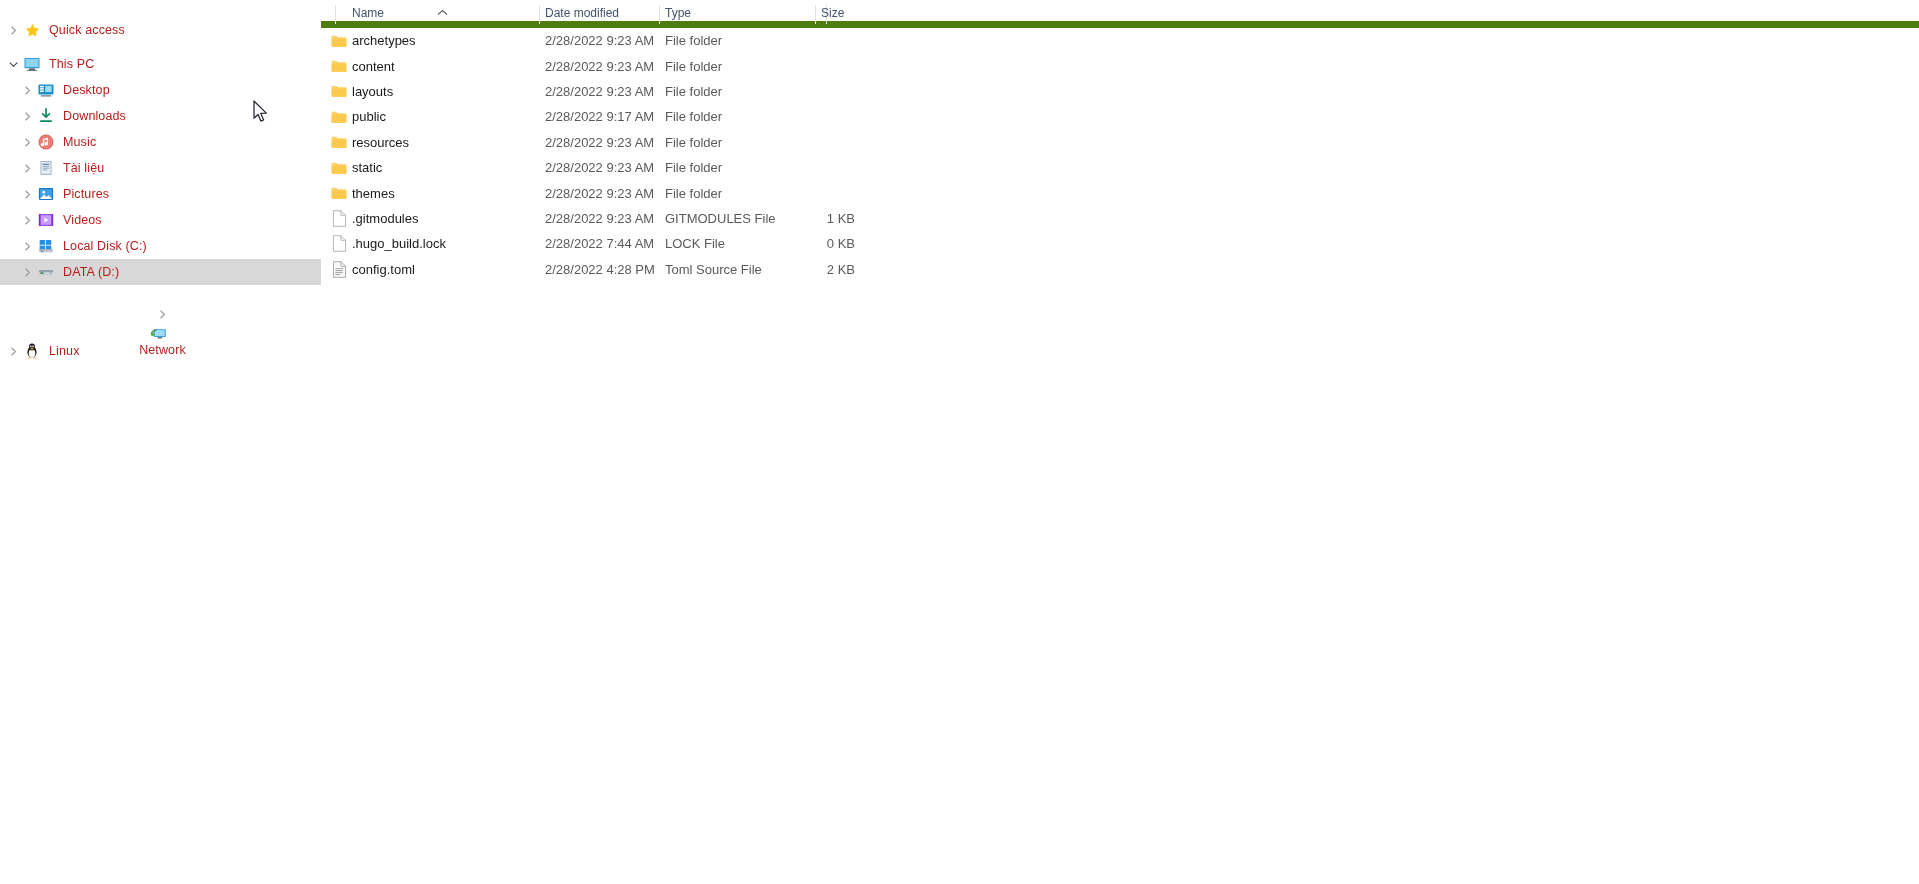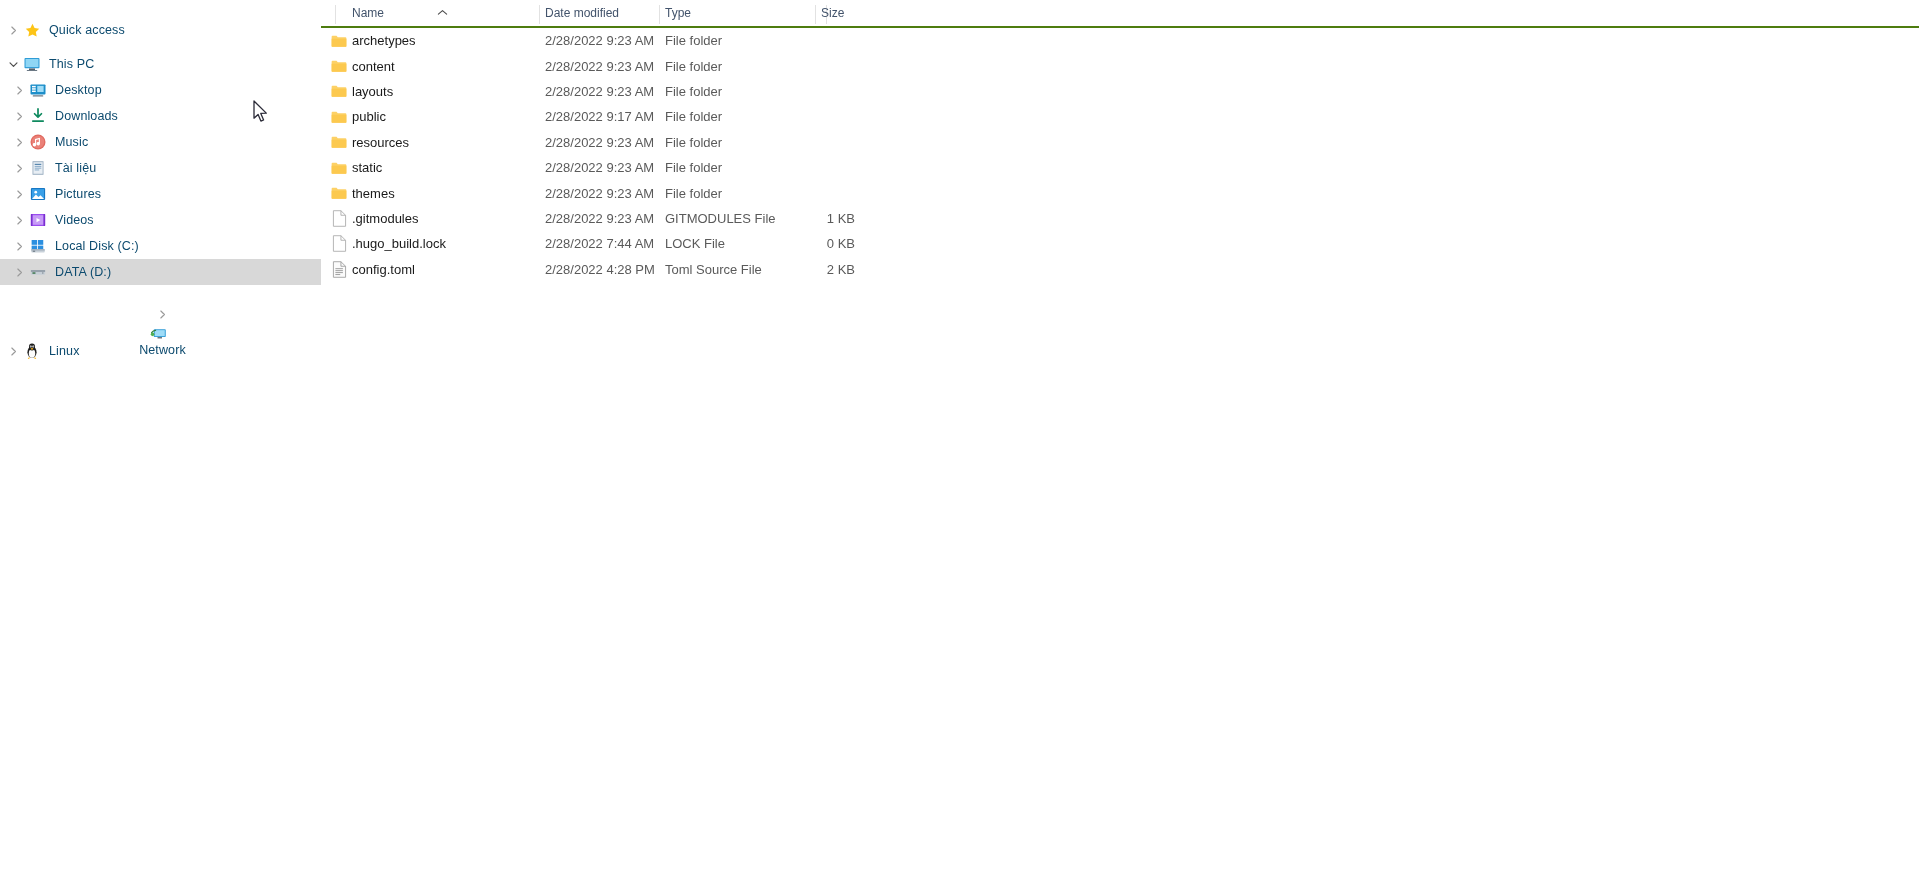--- a/index.html
+++ b/index.html
@@ -44,40 +44,40 @@
   }
   .nav-row .chev svg { display: block; }
   .nav-row .ico {
     width: 20px; height: 20px;
     flex: 0 0 20px;
     margin-right: 7px;
     display: flex; align-items: center; justify-content: center;
   }
   .nav-row .lbl {
     font-size: 12.5px;
-    color: #0c4a6e;
+    color: #b91c1c;
     white-space: nowrap;
     letter-spacing: 0.01em;
   }
   
   .lvl0 { padding-left: 4px; }
-  .lvl1 { padding-left: 10px; }
+  .lvl1 { padding-left: 18px; }
 
   
   #list-pane {
     position: relative;
     flex: 1 1 auto;
     height: 884px;
     background: #ffffff;
   }
   #col-header {
     position: relative;
     height: 28px;
     width: 100%;
-    border-bottom: 2px solid #4d7c0f;
+    border-bottom: 7px solid #4d7c0f;
     background: #ffffff;
   }
   .col-sep {
     position: absolute;
     top: 5px;
     width: 1px; height: 19px;
     background: #e2e2e2;
   }
   .col-head-txt {
     position: absolute;

